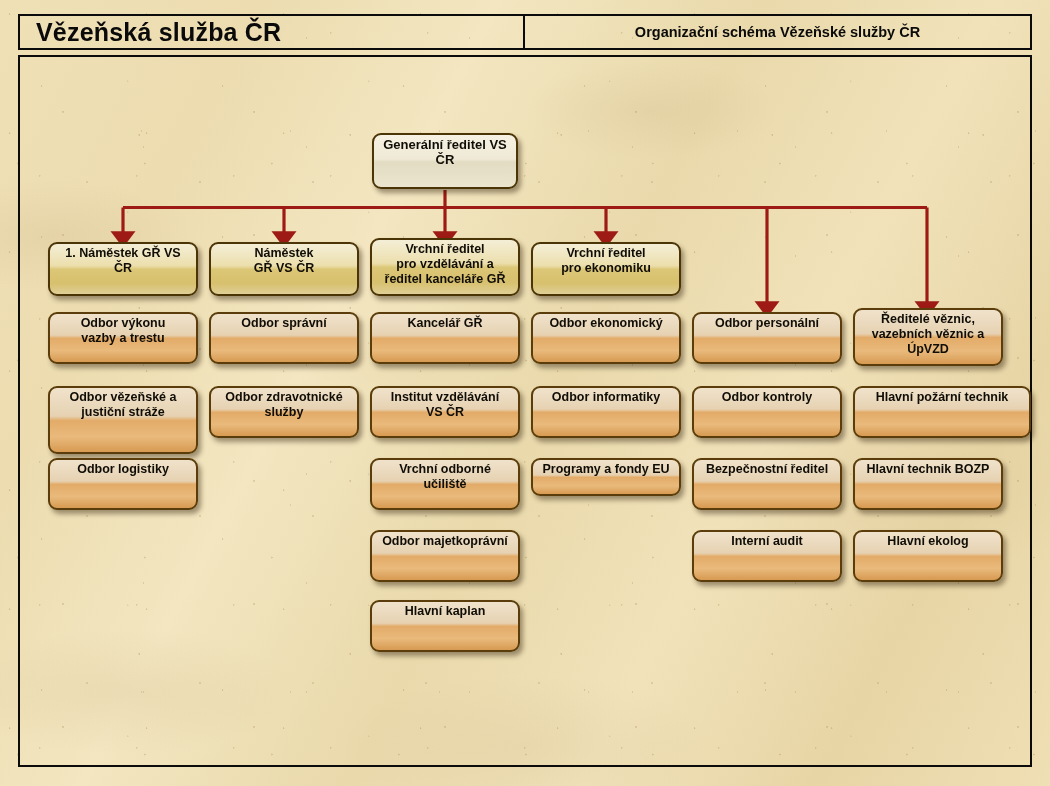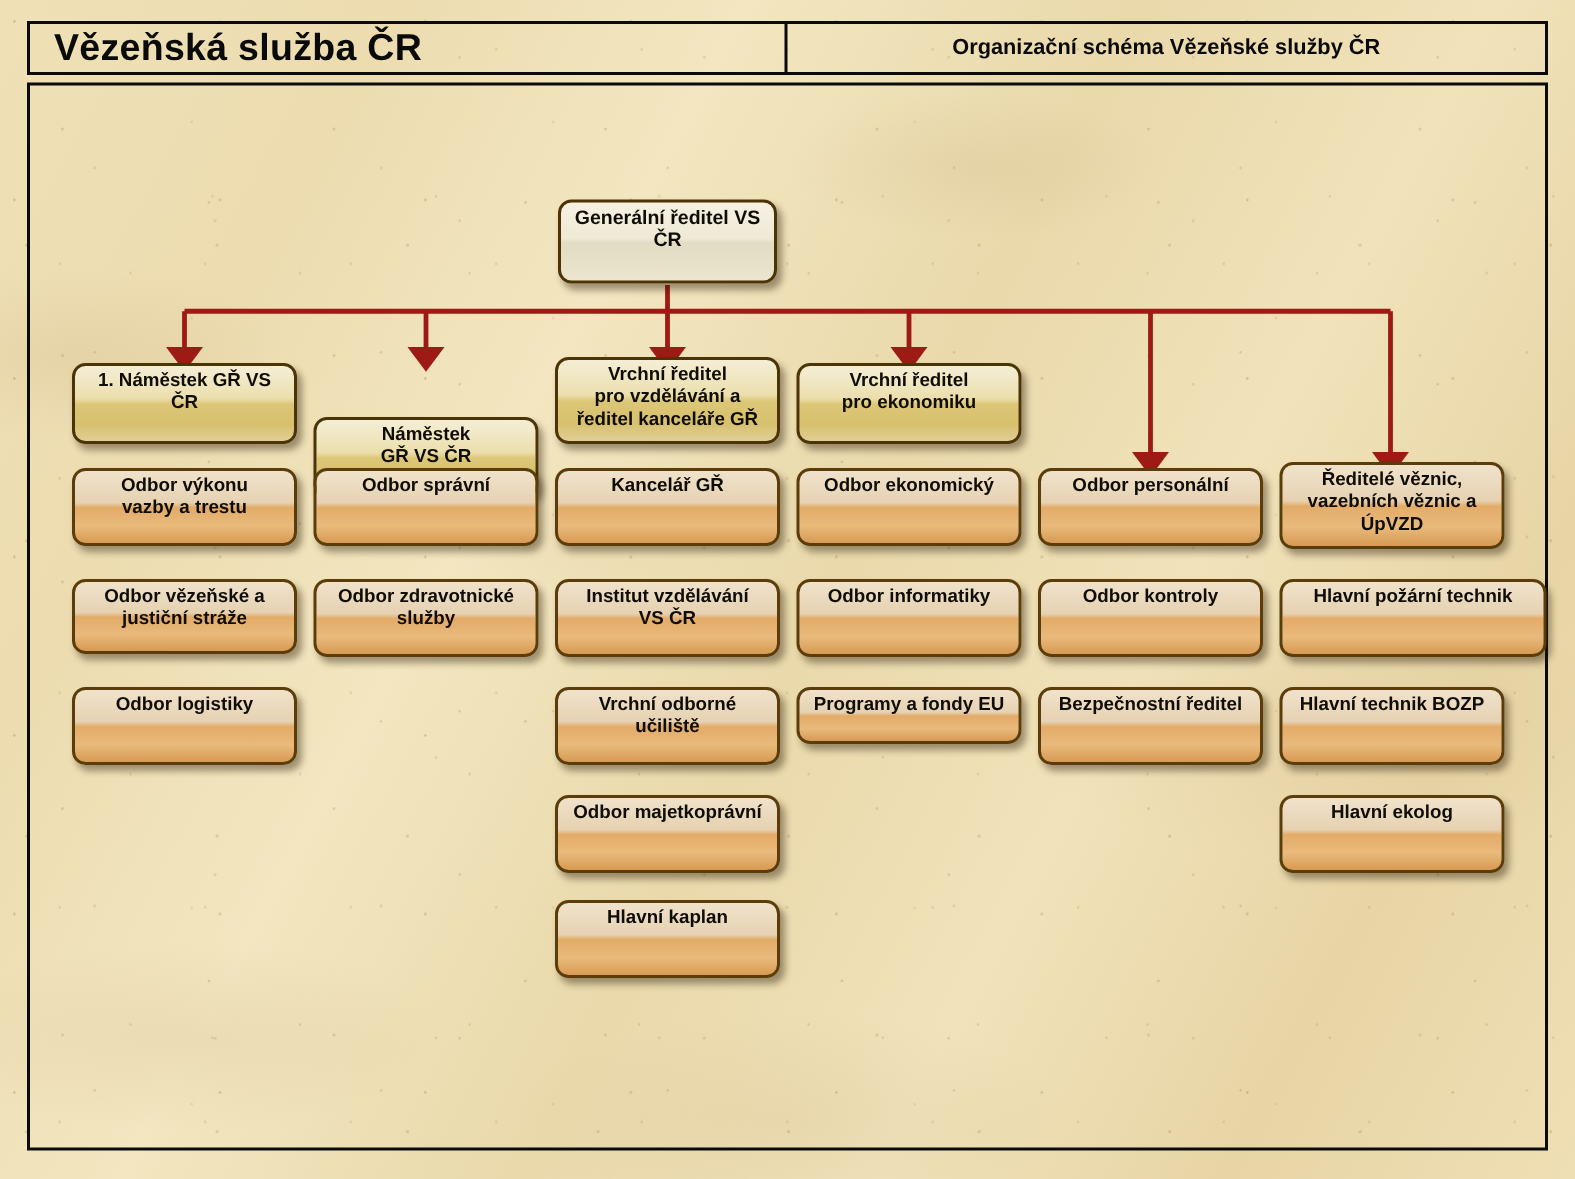--- a/index.html
+++ b/index.html
@@ -139,21 +139,21 @@
     </g>
   </svg>
 
   <div class="node n-root" style="left:372px;top:133px;width:146px;height:56px;">
     <span class="lbl">Generální ředitel VS ČR</span>
   </div>
 
   <div class="node n-l1" style="left:48px;top:242px;width:150px;height:54px;">
     <span class="lbl">1. Náměstek GŘ VS ČR</span>
   </div>
-  <div class="node n-l1" style="left:209px;top:242px;width:150px;height:54px;margin-top:36px;">
+  <div class="node n-l1" style="left:209px;top:242px;width:150px;height:54px;">
     <span class="lbl">Náměstek
 GŘ VS ČR</span>
   </div>
   <div class="node n-l1" style="left:370px;top:238px;width:150px;height:58px;">
     <span class="lbl">Vrchní ředitel
 pro vzdělávání a
 ředitel kanceláře GŘ</span>
   </div>
   <div class="node n-l1" style="left:531px;top:242px;width:150px;height:54px;">
     <span class="lbl">Vrchní ředitel
@@ -175,21 +175,21 @@
   </div>
   <div class="node n-l2" style="left:692px;top:312px;width:150px;height:52px;">
     <span class="lbl">Odbor personální</span>
   </div>
   <div class="node n-l2" style="left:853px;top:308px;width:150px;height:58px;">
     <span class="lbl">Ředitelé věznic,
 vazebních věznic a
 ÚpVZD</span>
   </div>
 
-  <div class="node n-l2" style="left:48px;top:386px;width:150px;height:50px;">
+  <div class="node n-l2" style="left:48px;top:386px;width:150px;height:68px;">
     <span class="lbl">Odbor vězeňské a
 justiční stráže</span>
   </div>
   <div class="node n-l2" style="left:209px;top:386px;width:150px;height:52px;">
     <span class="lbl">Odbor zdravotnické
 služby</span>
   </div>
   <div class="node n-l2" style="left:370px;top:386px;width:150px;height:52px;">
     <span class="lbl">Institut vzdělávání
 VS ČR</span>
@@ -217,20 +217,23 @@
   <div class="node n-l2" style="left:692px;top:458px;width:150px;height:52px;">
     <span class="lbl">Bezpečnostní ředitel</span>
   </div>
   <div class="node n-l2" style="left:853px;top:458px;width:150px;height:52px;">
     <span class="lbl">Hlavní technik BOZP</span>
   </div>
 
   <div class="node n-l2" style="left:370px;top:530px;width:150px;height:52px;">
     <span class="lbl">Odbor majetkoprávní</span>
   </div>
+  <div class="node n-l2" style="left:692px;top:530px;width:150px;height:52px;">
+    <span class="lbl">Interní audit</span>
+  </div>
   <div class="node n-l2" style="left:853px;top:530px;width:150px;height:52px;">
     <span class="lbl">Hlavní ekolog</span>
   </div>
 
   <div class="node n-l2" style="left:370px;top:600px;width:150px;height:52px;">
     <span class="lbl">Hlavní kaplan</span>
   </div>
 </div>
 
 </body></html>

